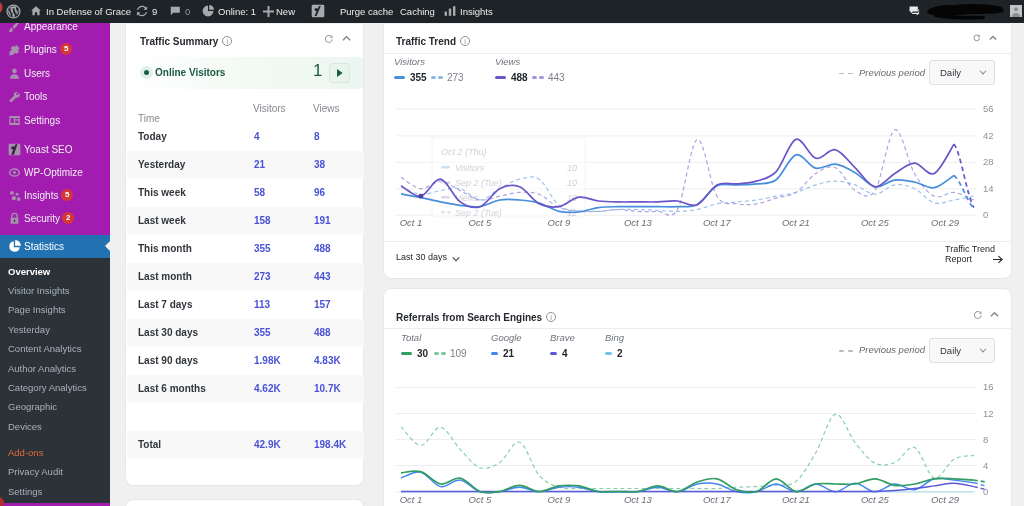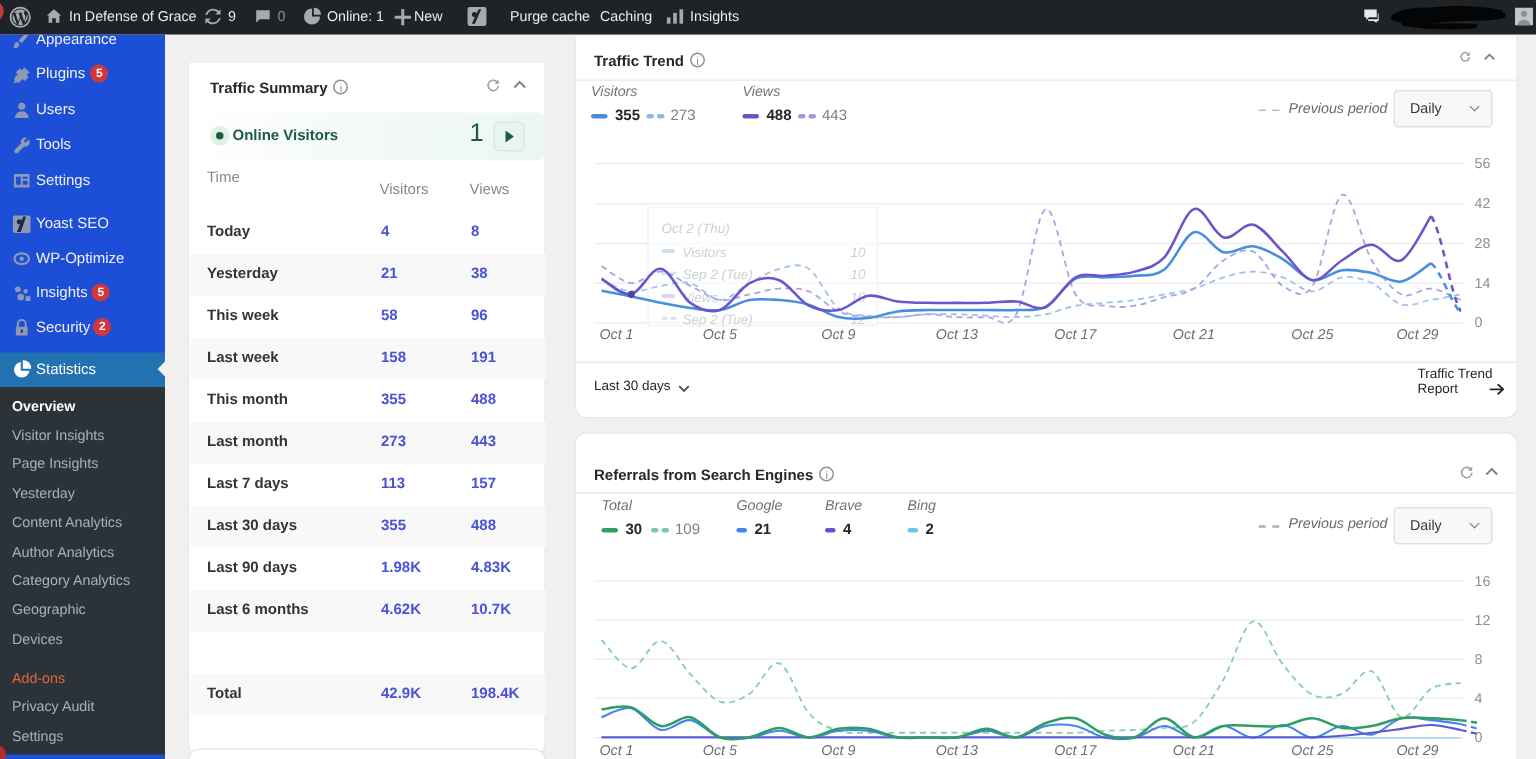--- a/index.html
+++ b/index.html
@@ -1,20 +1,20 @@
 <!DOCTYPE html>
 <html><head>
 <meta charset="utf-8">
 <style>
 * { margin:0; padding:0; box-sizing:border-box; }
 html,body { width:1024px; height:506px; overflow:hidden; background:#f0f0f1;
   font-family:"Liberation Sans", sans-serif; }
 .abs { position:absolute; }
 #adminbar { position:absolute; left:0; top:0; width:1024px; height:23px; background:#1d2327; z-index:50; }
-#sidebar { position:absolute; left:0; top:23px; width:110px; height:483px; background:#1d4ed8; z-index:40; }
+#sidebar { position:absolute; left:0; top:23px; width:110px; height:483px; background:#a21caf; z-index:40; }
 #submenu { position:absolute; left:0; top:235px; width:110px; height:245px; background:#2c3338; }
 .mitem { position:absolute; left:0; width:110px; height:23px; color:#f0f0f1; font-size:10px; }
 .mitem .ico { position:absolute; left:8px; top:5px; width:13px; height:13px; opacity:.82; }
 .mitem .txt { position:absolute; left:24px; top:6px; }
 .badge { position:absolute; top:5px; background:#d63638; color:#fff; border-radius:7px; font-size:8px; font-weight:bold; padding:1px 4px; line-height:10px; }
 .smitem { position:absolute; left:8px; color:#a8b1ba; font-size:9.5px; }
 #statitem { position:absolute; left:0; top:212px; width:110px; height:23px; background:#2271b1; color:#fff; font-size:10px; }
 #statitem:after { content:""; position:absolute; right:0; top:6px; border:5px solid transparent; border-right-color:#f0f0f1; border-left-width:0; }
 .panel { position:absolute; background:#fff; border:1px solid #e7e8ea; border-radius:8px; }
 #p1,#p2 { border-radius:0 0 8px 8px; border-top:none; }
@@ -192,42 +192,42 @@
     <span class="smitem" style="top:162.7px">Devices</span>
     <span class="smitem" style="top:188.6px;color:#e0683c;">Add-ons</span>
     <span class="smitem" style="top:208.3px">Privacy Audit</span>
     <span class="smitem" style="top:227.8px">Settings</span>
   </div>
   <svg class="abs" style="left:-3px;top:472px" width="8" height="11">
       <circle cx="1" cy="8" r="6" fill="#b32d2e"></circle>
     </svg>
 </div>
 
-<div class="panel" id="p1" style="left:125px;top:23.5px;width:239px;height:462px;margin-top:18px;">
+<div class="panel" id="p1" style="left:125px;top:23.5px;width:239px;height:462px;">
   <div class="abs" style="left:14px;top:7px;"><span class="ptitle">Traffic Summary</span><span class="icoinfo">i</span></div>
   <svg class="abs" style="left:197px;top:9px" width="11" height="11" viewBox="0 0 16 16">
       <path fill="none" stroke="#9da1a7" stroke-width="1.5" d="M13 6.5A5 5 0 1 0 13.5 9"></path>
       <path fill="#9da1a7" d="M13.8 3v4h-4z"></path>
     </svg>
   <svg class="abs" style="left:216px;top:11px" width="9" height="7" viewBox="0 0 10 7">
       <path fill="none" stroke="#83878d" stroke-width="1.6" d="M1 5.5 5 1.5 9 5.5"></path>
     </svg>
 
   <div class="abs" style="left:2px;top:33px;width:235px;height:32px;background:linear-gradient(90deg,#ffffff 0%,#f4faf6 45%,#ecf6f1 100%);border-radius:4px;">
     <span class="abs" style="left:12px;top:9px;width:13px;height:13px;background:#dff0e7;border-radius:50%;"></span>
     <span class="abs" style="left:16px;top:13px;width:5px;height:5px;background:#1d5c45;border-radius:50%;"></span>
     <span class="abs" style="left:27px;top:10px;font-size:10px;font-weight:bold;color:#1c5a43;">Online Visitors</span>
     <span class="abs" style="left:185px;top:4px;font-size:17px;color:#1c5a43;">1</span>
     <span class="abs" style="left:201px;top:6px;width:21px;height:20px;background:#eaf4ee;border:1px solid #d8e8de;border-radius:4px;"></span>
     <svg class="abs" style="left:208px;top:12px" width="7" height="8" viewBox="0 0 7 8">
         <path fill="#1c5a43" d="M1 0 6.6 4 1 8z"></path>
       </svg>
   </div>
 
-  <span class="abs" style="left:12px;top:71px;font-size:10px;color:#85898f;text-align:right;">Time</span>
+  <span class="abs" style="left:12px;top:89px;font-size:10px;color:#85898f;text-align:right;">Time</span>
   <span class="abs" style="left:127px;top:79px;font-size:10px;color:#85898f;">Visitors</span>
   <span class="abs" style="left:187px;top:79px;font-size:10px;color:#85898f;">Views</span>
 
   <div class="row" style="top:99px">
       <span class="lb">Today</span>
       <span class="v1">4</span>
       <span class="v2">8</span>
     </div>
   <div class="row alt" style="top:127px">
       <span class="lb">Yesterday</span>

